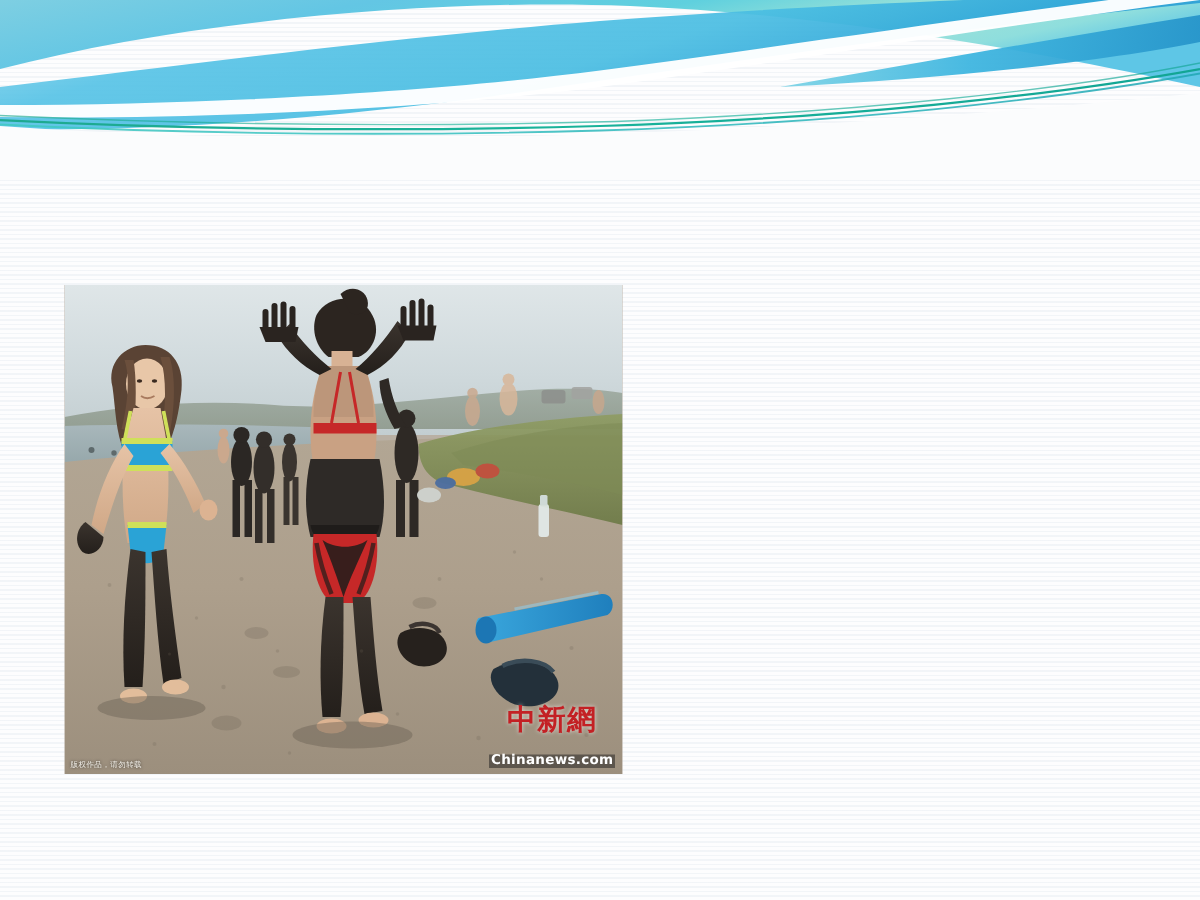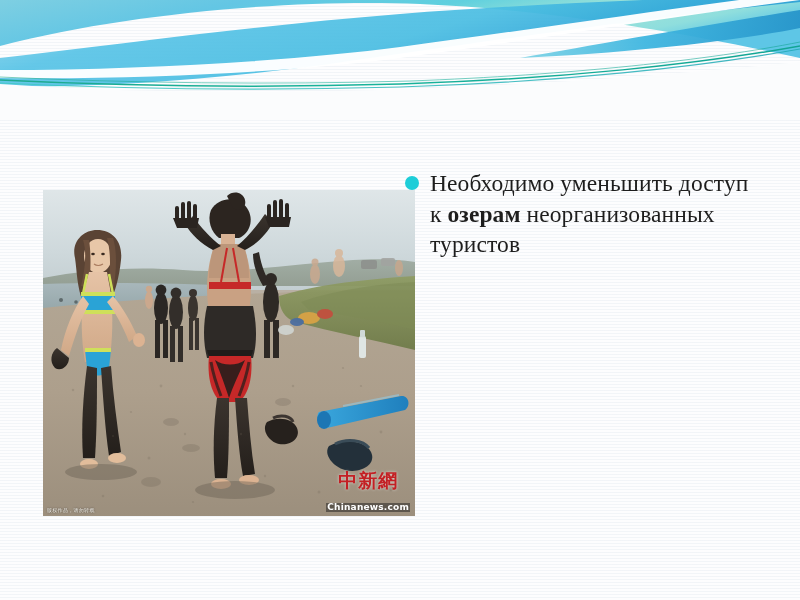--- a/index.html
+++ b/index.html
@@ -440,22 +440,14 @@
     </svg>
 
     <div id="photo-credit-cn">版权作品，请勿转载</div>
 
     <div id="photo-watermark">
       <div id="watermark-cn">中新網</div>
       <div id="watermark-url">Chinanews.com</div>
     </div>
   </div>
 
-  <div id="body-text-block">
-    <div class="bullet-row">
-      <span class="bullet-marker"></span>
-      <span class="bullet-text">
-        <span>Необходимо уменьшить доступ к </span><span class="strong">озерам</span><span> неорганизованных туристов</span>
-      </span>
-    </div>
-  </div>
 
 </div>
 
 </body></html>

